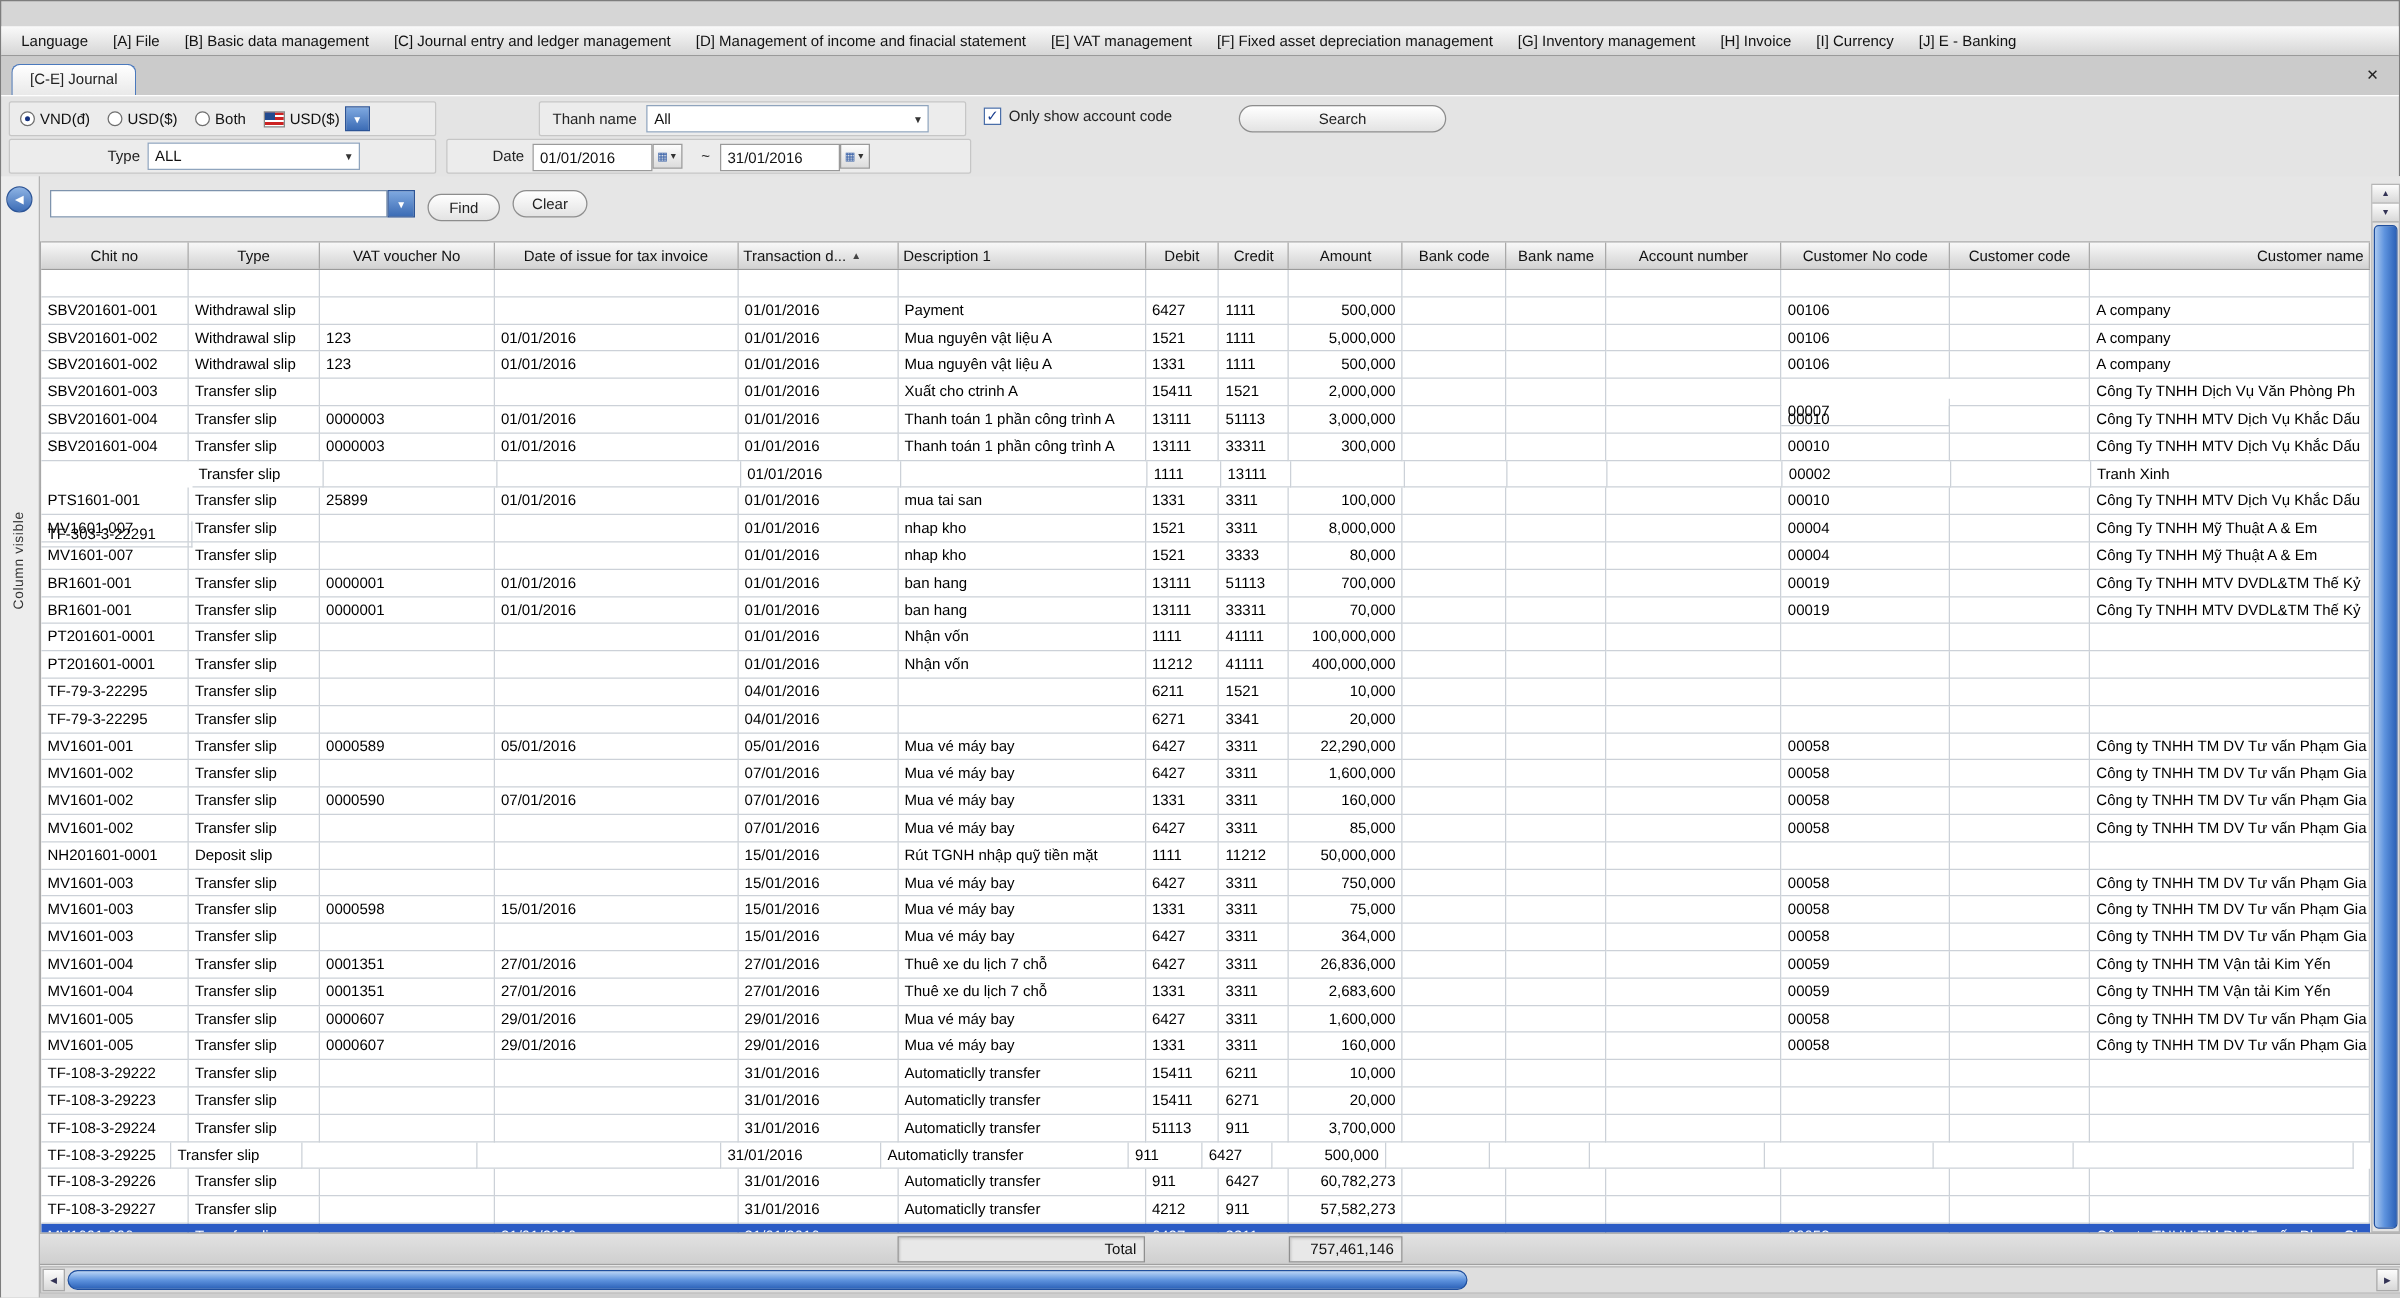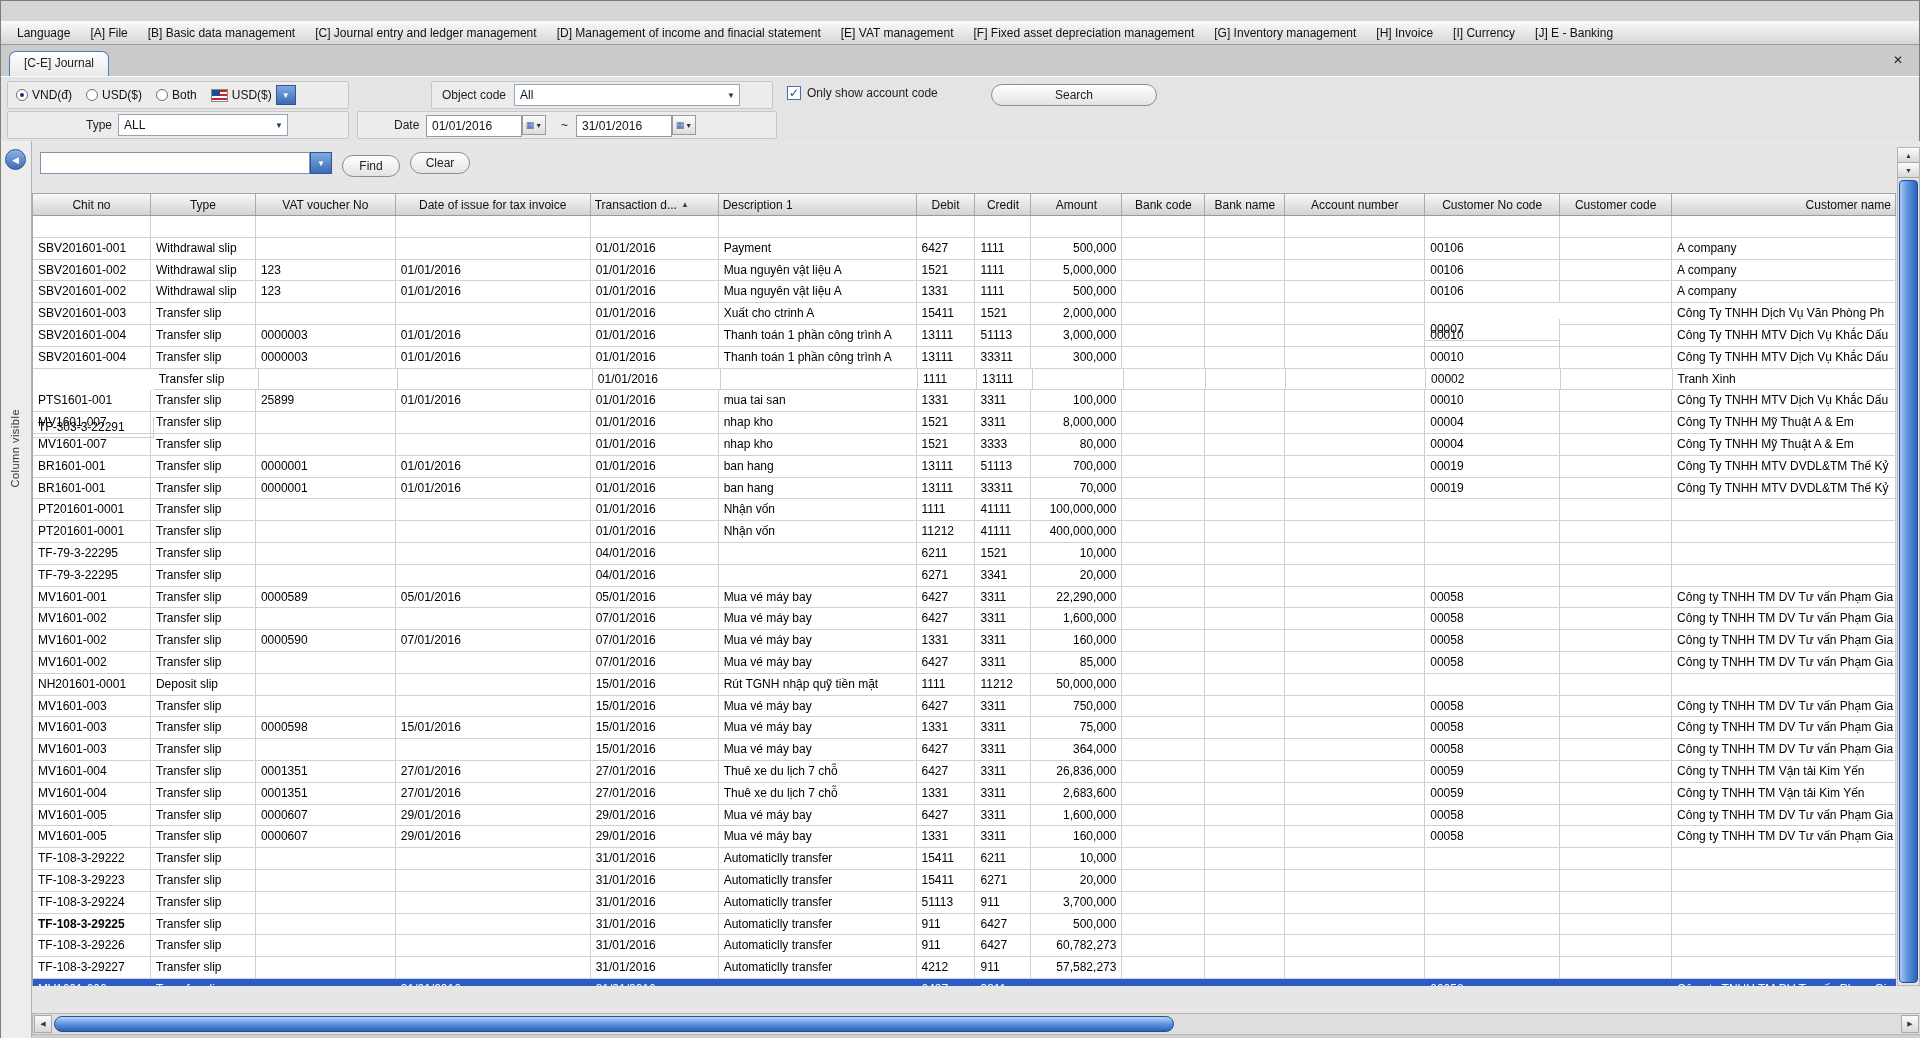--- a/index.html
+++ b/index.html
@@ -133,21 +133,21 @@
           </span>
         </span>
       <span class="flag"></span>
       <span style="margin-right:4px;">USD($)</span>
       <span class="btn-drop">
           <span>▼</span>
         </span>
     </div>
 
     <div class="fgroup" style="left:430px;top:4px;width:342px;height:28px;display:flex;align-items:center;padding:0 10px;">
-      <span class="flabel" style="margin-right:8px;">Object code</span>
+      <span class="flabel" style="margin-right:8px;">Thanh name</span>
       <span class="combo" style="width:226px;">
         <span class="val">All</span>
         <span class="arrow-plain">▼</span>
       </span>
     </div>
 
     <div style="position:absolute;left:786px;top:9px;display:flex;align-items:center;">
       <span class="checkbox">
           <span>✓</span>
         </span>
@@ -798,21 +798,21 @@
               <div class="cell" style="width: 56px;">911</div>
               <div class="cell ar" style="width: 91px;">3,700,000</div>
               <div class="cell" style="width: 83px;"></div>
               <div class="cell" style="width: 80px;"></div>
               <div class="cell" style="width: 140px;"></div>
               <div class="cell" style="width: 135px;"></div>
               <div class="cell" style="width: 112px;"></div>
               <div class="cell" style="width: 224px;"></div>
             </div>
             <div class="row">
-              <div class="cell" style="width: 118px; font-weight: bold;">TF-108-3-29225</div>
+              <div class="cell" style="width: 104px;">TF-108-3-29225</div>
               <div class="cell" style="width: 105px;">Transfer slip</div>
               <div class="cell" style="width: 140px;"></div>
               <div class="cell" style="width: 195px;"></div>
               <div class="cell" style="width: 128px;">31/01/2016</div>
               <div class="cell" style="width: 198px;">Automaticlly transfer</div>
               <div class="cell" style="width: 59px;">911</div>
               <div class="cell" style="width: 56px;">6427</div>
               <div class="cell ar" style="width: 91px;">500,000</div>
               <div class="cell" style="width: 83px;"></div>
               <div class="cell" style="width: 80px;"></div>
@@ -878,20 +878,24 @@
       <div class="vscroll">
         <div class="vbtn">
             <span>▲</span>
           </div>
         <div class="vbtn">
             <span>▼</span>
           </div>
         <div class="vthumb"></div>
       </div>
 
+      <div class="totalrow">
+        <div class="tbox lab">Total</div>
+        <div class="tbox val">757,461,146</div>
+      </div>
 
       <div class="hscroll">
         <div class="hbtn left">
             <span>◀</span>
           </div>
         <div class="hthumb"></div>
         <div class="hbtn right">
             <span>▶</span>
           </div>
       </div>

